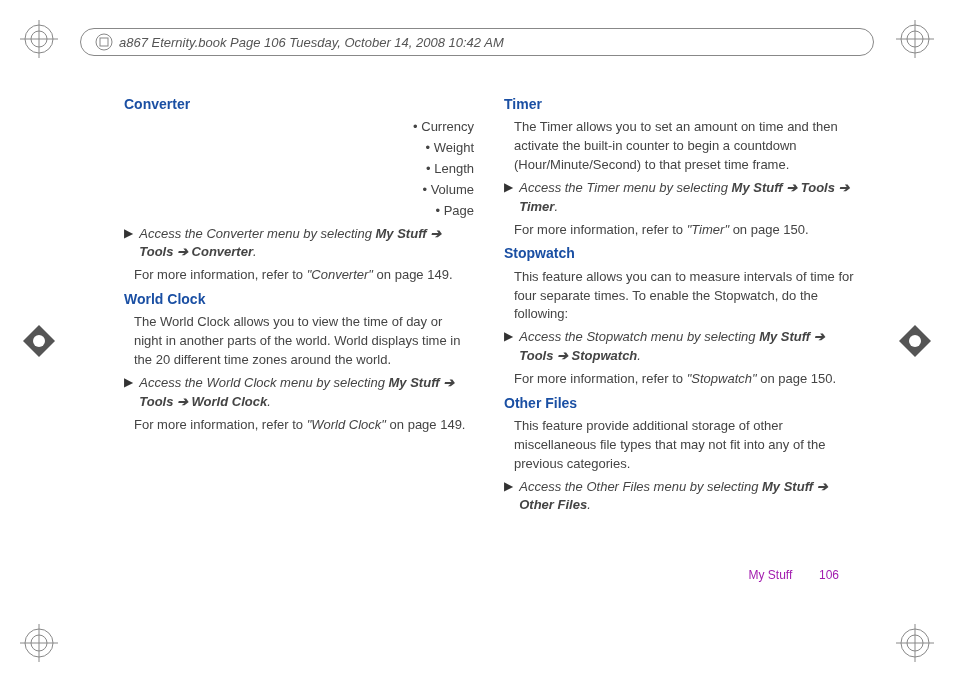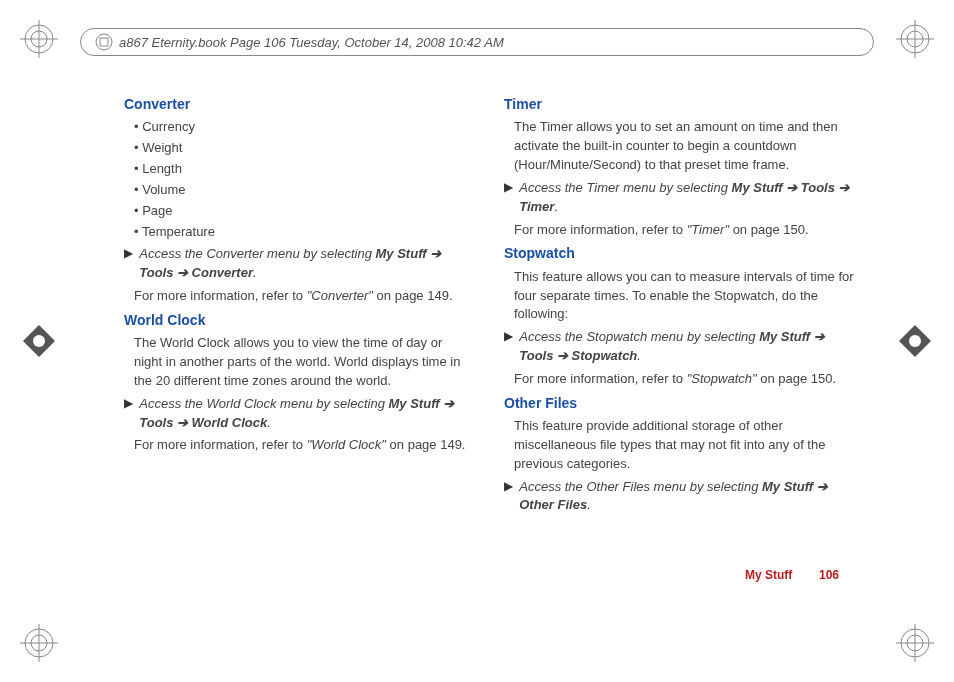--- a/index.html
+++ b/index.html
@@ -50,42 +50,41 @@
     line-height: 1.45;
     color: #444;
   }
   .sect-head {
     font-weight: bold;
     color: #1a4fa3;
     font-size: 14px;
     margin: 4px 0 4px 0;
   }
   .body-pad { padding-left: 10px; }
-  .bullet-list { padding-left: 10px; margin: 2px 0 4px 0; }
+  .bullet-list { padding-left: 10px; margin: 2px 0 4px 0; text-align: right; }
   .bullet-list div { margin: 2px 0; }
   .bullet-list div::before { content: "• "; color: #444; }
   .action {
     display: flex;
     gap: 6px;
     margin: 4px 0 4px 0;
   }
   .action-marker {
     flex: 0 0 auto;
     font-size: 12px;
     color: #333;
   }
   .action-text { flex: 1; font-style: italic; }
   .ref-italic { font-style: italic; }
   .footer {
     position: absolute;
     bottom: 100px;
     right: 115px;
     font-size: 12px;
-    color: #b91c1c;
-    font-weight: bold;
+    color: #a21caf;
   }
   .footer-sep { display:inline-block; width: 20px; }
   .bold { font-weight: bold; }
   .arrow { font-weight: bold; }
 </style>
 </head>
 <body>
 
 <div class="regmark" style="top:20px;left:20px">
   <svg width="38" height="38">
@@ -146,21 +145,20 @@
 
   <div class="col">
 
     <div class="sect-head">Converter</div>
     <div class="bullet-list body-pad">
       <div>Currency</div>
       <div>Weight</div>
       <div>Length</div>
       <div>Volume</div>
       <div>Page</div>
-      <div>Temperature</div>
     </div>
     <div class="action">
       <span class="action-marker">▶</span>
       <span class="action-text">
         <span>Access the Converter menu by selecting </span><span class="bold">My Stuff</span> <span class="arrow">➔</span> <span class="bold">Tools</span> <span class="arrow">➔</span> <span class="bold">Converter</span>.
       </span>
     </div>
     <div class="body-pad">
       <span>For more information, refer to </span><span class="ref-italic">"Converter"</span><span>  on page 149.</span>
     </div>

